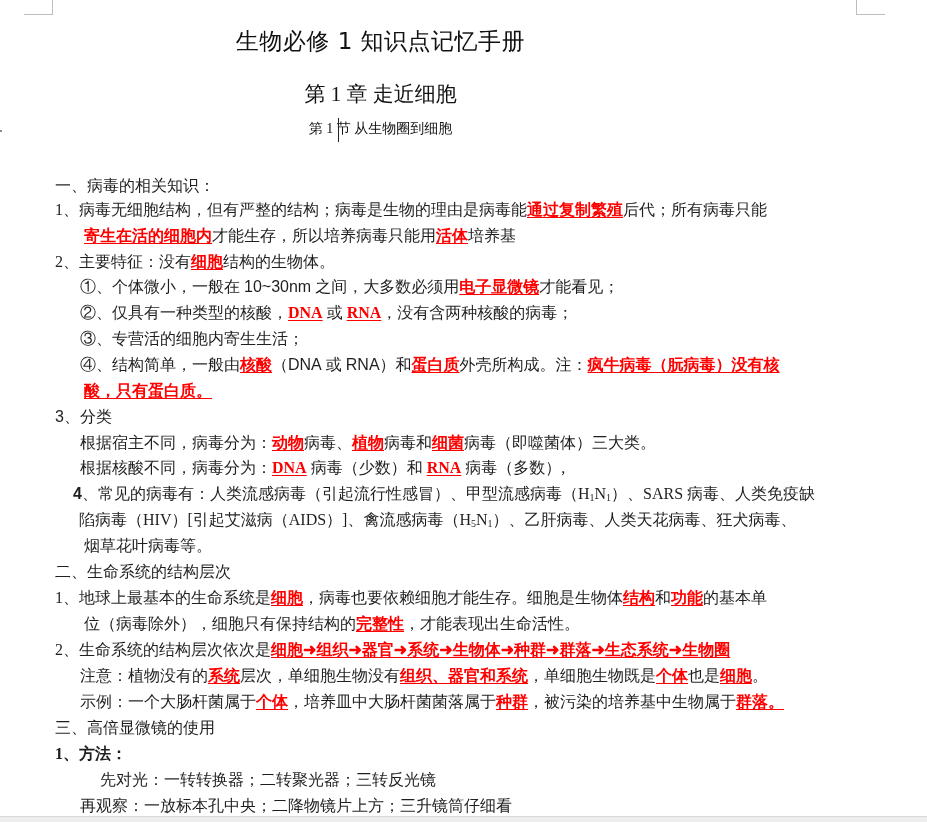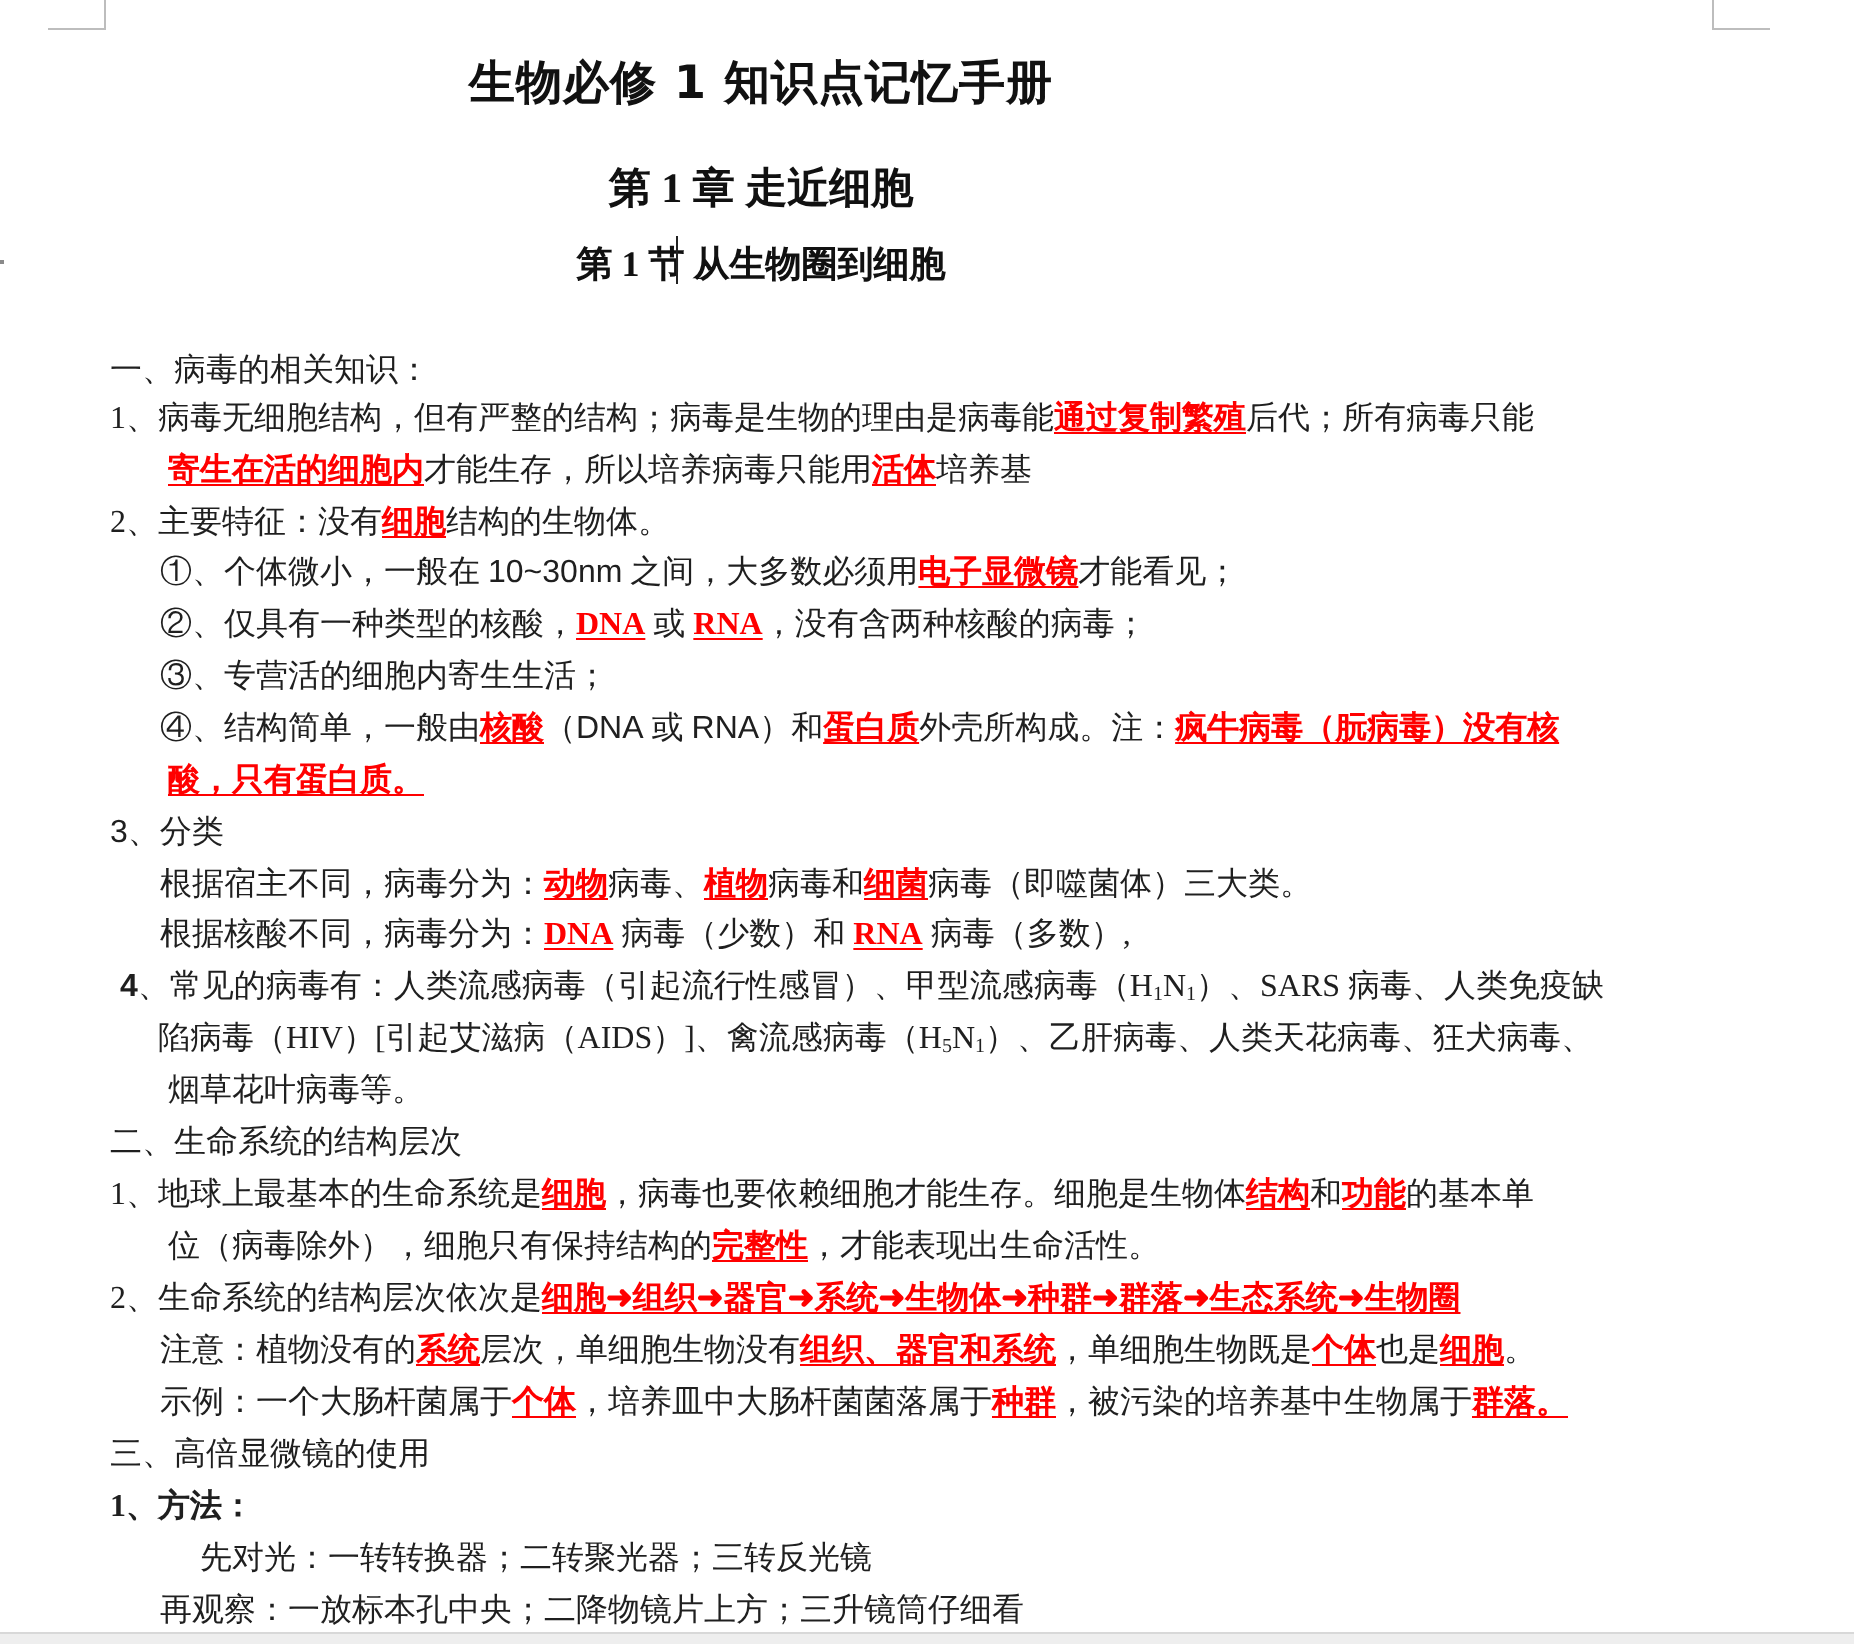--- a/index.html
+++ b/index.html
@@ -8,24 +8,24 @@
       background: #ffffff;
       font-family: "Liberation Serif", "DejaVu Serif", serif;
       color: #1a1a1a;
     }
     .corner { position: absolute; border-color: #bdbdbd; border-style: solid; width: 0; height: 0; }
     .corner.tl { left: 24px; top: 0; width: 28px; height: 14px; border-width: 0 1px 1px 0; }
     .corner.tr { left: 856px; top: 0; width: 28px; height: 14px; border-width: 0 0 1px 1px; }
     .tick-left { position: absolute; left: 0; top: 130px; width: 2px; height: 2px; background: #8a8a8a; }
     .bottom-bar { position: absolute; left: 0; top: 816px; width: 927px; height: 6px; background: #eeeeee; border-top: 1px solid #d8d8d8; }
 
-    .title { position: absolute; left: 0; width: 761px; text-align: center; font-weight: bold; color: #111; }
+    .title { position: absolute; left: 0; width: 761px; text-align: center; font-weight: normal; color: #111; }
     #doc-title { top: 26px; font-size: 23px; font-family: "DejaVu Sans", "Liberation Sans", sans-serif; letter-spacing: 0.5px; }
     #chapter-title { top: 80px; font-size: 21px; }
-    #section-title { top: 120px; font-size: 18px; }
+    #section-title { top: 120px; font-size: 14px; }
     .cursor { position: absolute; left: 338px; top: 118px; width: 1px; height: 24px; background: #222; }
 
     .line {
       position: absolute; white-space: nowrap;
       font-size: 16px; line-height: 22px; color: #1f1f1f;
       font-family: "Liberation Serif", "DejaVu Serif", serif;
     }
     .k { color: #ff0000; font-weight: bold; text-decoration: underline; text-decoration-color: #ff0000; text-underline-offset: 2px; }
     .sans { font-family: "Liberation Sans", "DejaVu Sans", sans-serif; }
     .b { font-weight: bold; }
@@ -49,21 +49,21 @@
     <div class="line" style="left: 84px; top: 225px;"><span class="k">寄生在活的细胞内</span><span>才能生存，所以培养病毒只能用</span><span class="k">活体</span><span>培养基</span></div>
     <div class="line" style="left: 55px; top: 251px;"><span>2、主要特征：没有</span><span class="k">细胞</span><span>结构的生物体。</span></div>
     <div class="line" style="left: 80px; top: 276px;"><span>①、个体微小，一般在 </span><span class="sans">10~30nm</span><span> 之间，大多数必须用</span><span class="k">电子显微镜</span><span>才能看见；</span></div>
     <div class="line" style="left: 80px; top: 302px;"><span>②、仅具有一种类型的核酸，</span><span class="k">DNA</span><span> 或 </span><span class="k">RNA</span><span>，没有含两种核酸的病毒；</span></div>
     <div class="line" style="left: 80px; top: 328px;"><span>③、专营活的细胞内寄生生活；</span></div>
     <div class="line" style="left: 80px; top: 354px;"><span>④、结构简单，一般由</span><span class="k">核酸</span><span>（</span><span class="sans">DNA</span><span> 或 </span><span class="sans">RNA</span><span>）和</span><span class="k">蛋白质</span><span>外壳所构成。注：</span><span class="k">疯牛病毒（朊病毒）没有核</span></div>
     <div class="line" style="left: 84px; top: 380px;"><span class="k">酸，只有蛋白质。</span></div>
     <div class="line" style="left: 55px; top: 406px;"><span class="sans">3</span><span>、分类</span></div>
     <div class="line" style="left: 80px; top: 432px;"><span>根据宿主不同，病毒分为：</span><span class="k">动物</span><span>病毒、</span><span class="k">植物</span><span>病毒和</span><span class="k">细菌</span><span>病毒（即噬菌体）三大类。</span></div>
     <div class="line" style="left: 80px; top: 457px;"><span>根据核酸不同，病毒分为：</span><span class="k">DNA</span><span> 病毒（少数）和 </span><span class="k">RNA</span><span> 病毒（多数）,</span></div>
-    <div class="line" style="left: 60px; top: 483px;"><span class="sans b">4</span><span>、常见的病毒有：人类流感病毒（引起流行性感冒）、甲型流感病毒（H</span><sub>1</sub><span>N</span><sub>1</sub><span>）、SARS 病毒、人类免疫缺</span></div>
+    <div class="line" style="left: 73px; top: 483px;"><span class="sans b">4</span><span>、常见的病毒有：人类流感病毒（引起流行性感冒）、甲型流感病毒（H</span><sub>1</sub><span>N</span><sub>1</sub><span>）、SARS 病毒、人类免疫缺</span></div>
     <div class="line" style="left: 79px; top: 509px;"><span>陷病毒（HIV）[引起艾滋病（AIDS）]、禽流感病毒（H</span><sub>5</sub><span>N</span><sub>1</sub><span>）、乙肝病毒、人类天花病毒、狂犬病毒、</span></div>
     <div class="line" style="left: 84px; top: 535px;"><span>烟草花叶病毒等。</span></div>
     <div class="line" style="left: 55px; top: 561px;"><span>二、生命系统的结构层次</span></div>
     <div class="line" style="left: 55px; top: 587px;"><span>1、地球上最基本的生命系统是</span><span class="k">细胞</span><span>，病毒也要依赖细胞才能生存。细胞是生物体</span><span class="k">结构</span><span>和</span><span class="k">功能</span><span>的基本单</span></div>
     <div class="line" style="left: 84px; top: 613px;"><span>位（病毒除外），细胞只有保持结构的</span><span class="k">完整性</span><span>，才能表现出生命活性。</span></div>
     <div class="line" style="left: 55px; top: 639px;"><span>2、生命系统的结构层次依次是</span><span class="k">细胞➜组织➜器官➜系统➜生物体➜种群➜群落➜生态系统➜生物圈</span></div>
     <div class="line" style="left: 80px; top: 665px;"><span>注意：植物没有的</span><span class="k">系统</span><span>层次，单细胞生物没有</span><span class="k">组织、器官和系统</span><span>，单细胞生物既是</span><span class="k">个体</span><span>也是</span><span class="k">细胞</span><span>。</span></div>
     <div class="line" style="left: 80px; top: 691px;"><span>示例：一个大肠杆菌属于</span><span class="k">个体</span><span>，培养皿中大肠杆菌菌落属于</span><span class="k">种群</span><span>，被污染的培养基中生物属于</span><span class="k">群落。</span></div>
     <div class="line" style="left: 55px; top: 717px;"><span>三、高倍显微镜的使用</span></div>
     <div class="line" style="left: 55px; top: 743px;"><span class="b">1、方法：</span></div>

